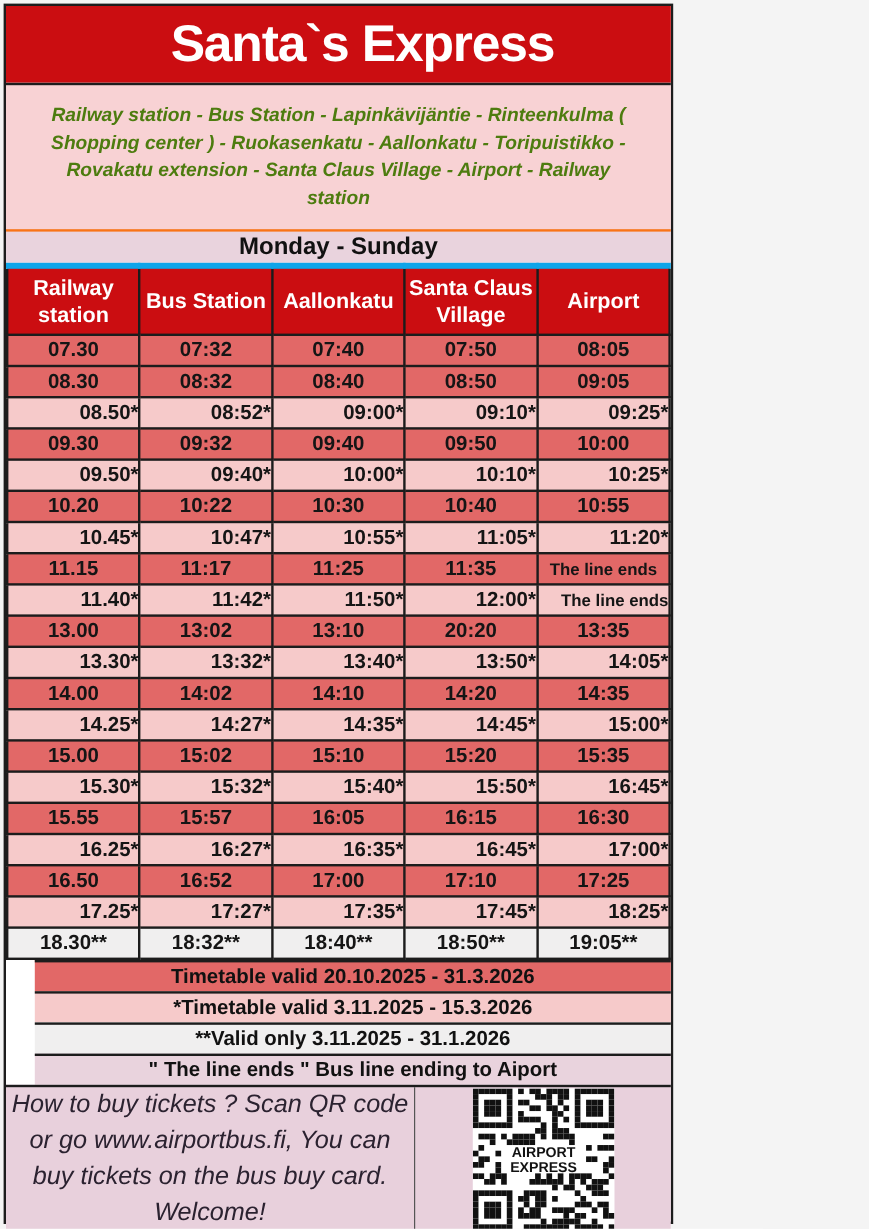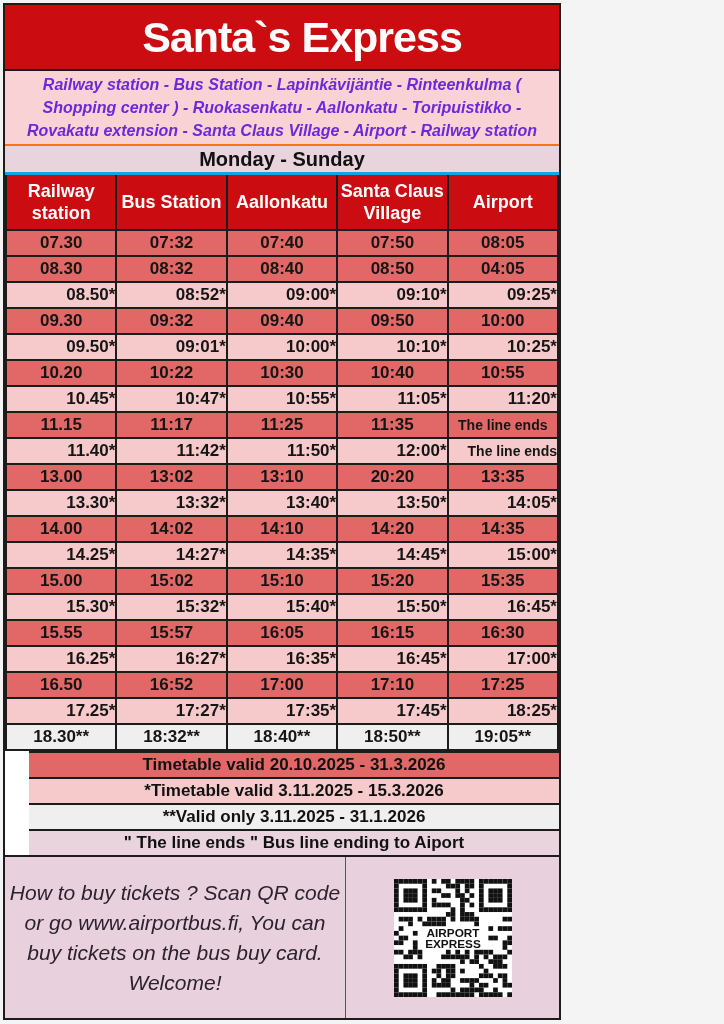--- a/index.html
+++ b/index.html
@@ -19,43 +19,43 @@
   }
   .banner h1{
     margin:0;color:#ffffff;font-size:43px;font-weight:bold;letter-spacing:-1px;
   }
   .route{
     flex:0 0 auto;background:var(--route-pink);border-top:2px solid #1c1c1c;
     min-height:66px;display:flex;align-items:center;justify-content:center;
     padding:2px 10px;
   }
   .route p{
-    margin:0;font-size:16px;font-weight:bold;font-style:italic;
-    text-align:center;line-height:23px;color:#6d28d9;
+    margin:12px;font-size:16px;font-weight:bold;font-style:italic;
+    text-align:center;line-height:23px;color:#4d7c0f;
   }
   .days{
     flex:0 0 auto;height:26px;background:var(--lavender);
     border-top:2px solid #f97316;
     display:flex;align-items:center;justify-content:center;
     font-size:20px;font-weight:bold;color:#111;
   }
   table{
     width:100%;border-collapse:collapse;table-layout:fixed;flex:0 0 auto;
   }
   th{
     background:var(--banner-red);color:#ffffff;
     font-size:18px;font-weight:bold;line-height:22px;
     height:54px;border:2px solid #1c1c1c;padding:0 2px;
   }
   td{
     height:24px;text-align:center;vertical-align:middle;
     font-size:17px;font-weight:bold;color:#151515;
     border:2px solid #1c1c1c;padding:0;
   }
-  table{border-top:3px solid #0ea5e9;}
+  table{border-top:5px solid #0ea5e9;}
   tr.salmon td{background:var(--salmon);}
   tr.pink td{background:var(--light-pink);text-align:right;}
   tr.white td{background:var(--white-row);}
   td.small{font-size:14px;}
   .notes{flex:0 0 auto;padding-left:24px;}
   .note{
     height:24px;border-top:2px solid #1c1c1c;
     display:flex;align-items:center;justify-content:center;
     font-weight:bold;font-size:17px;color:#111;
   }
@@ -111,39 +111,39 @@
           <td>07:32</td>
           <td>07:40</td>
           <td>07:50</td>
           <td>08:05</td>
         </tr>
         <tr class="salmon">
           <td>08.30</td>
           <td>08:32</td>
           <td>08:40</td>
           <td>08:50</td>
-          <td>04:05</td>
+          <td>09:05</td>
         </tr>
         <tr class="pink">
           <td>08.50*</td>
           <td>08:52*</td>
           <td>09:00*</td>
           <td>09:10*</td>
           <td>09:25*</td>
         </tr>
         <tr class="salmon">
           <td>09.30</td>
           <td>09:32</td>
           <td>09:40</td>
           <td>09:50</td>
           <td>10:00</td>
         </tr>
         <tr class="pink">
           <td>09.50*</td>
-          <td>09:01*</td>
+          <td>09:40*</td>
           <td>10:00*</td>
           <td>10:10*</td>
           <td>10:25*</td>
         </tr>
         <tr class="salmon">
           <td>10.20</td>
           <td>10:22</td>
           <td>10:30</td>
           <td>10:40</td>
           <td>10:55</td>

